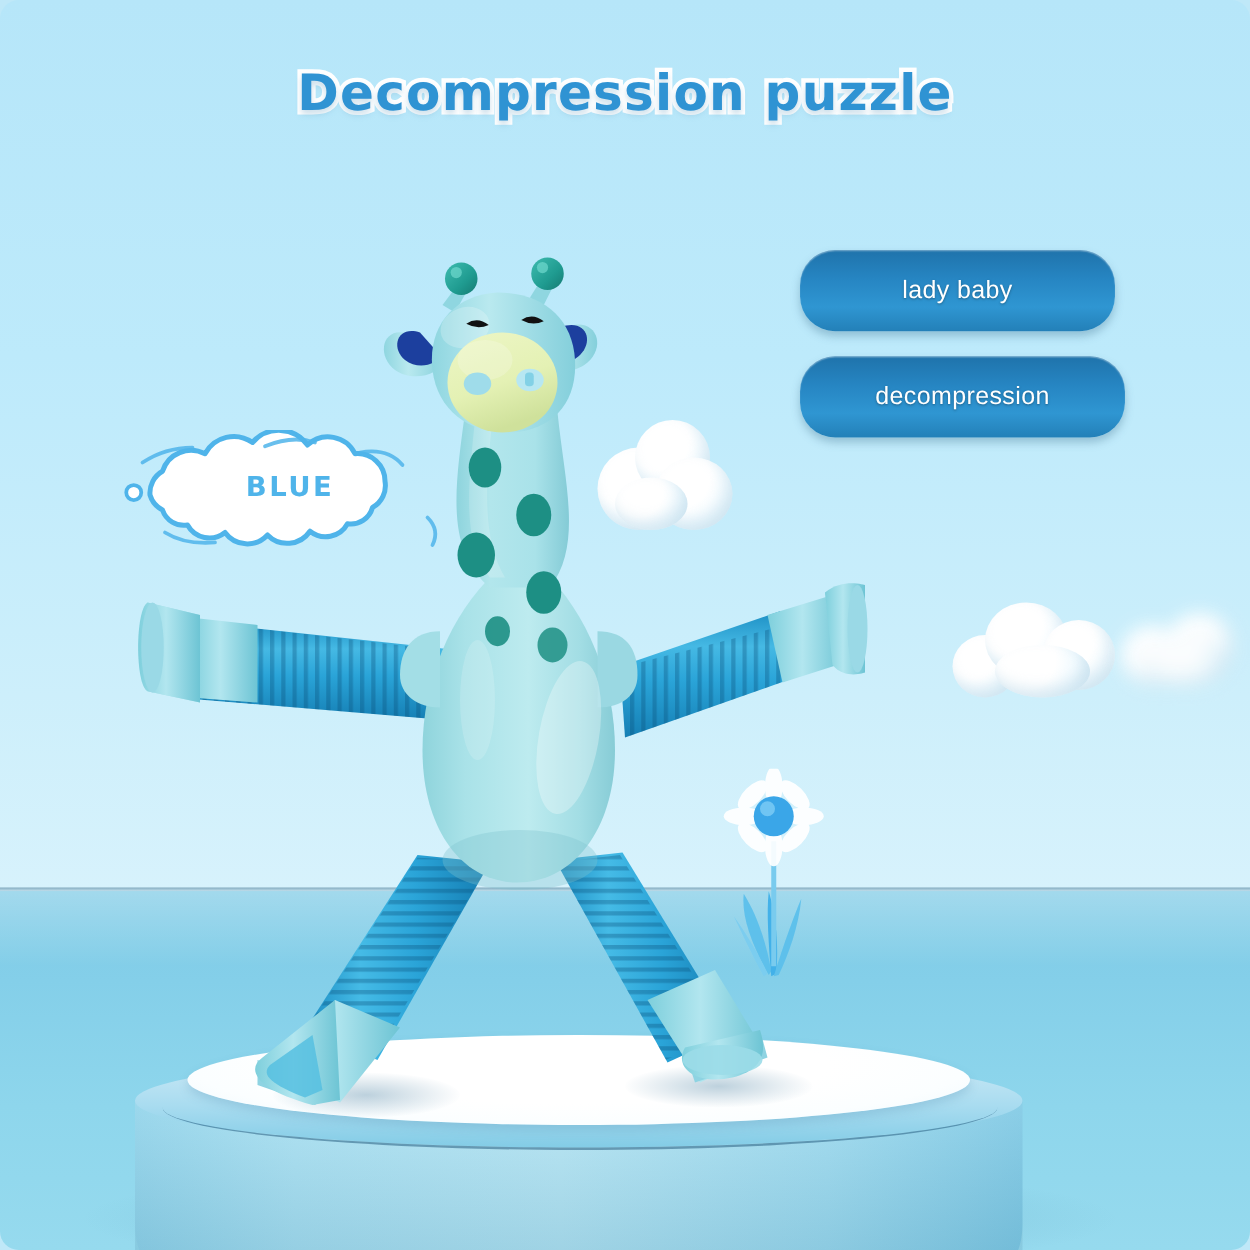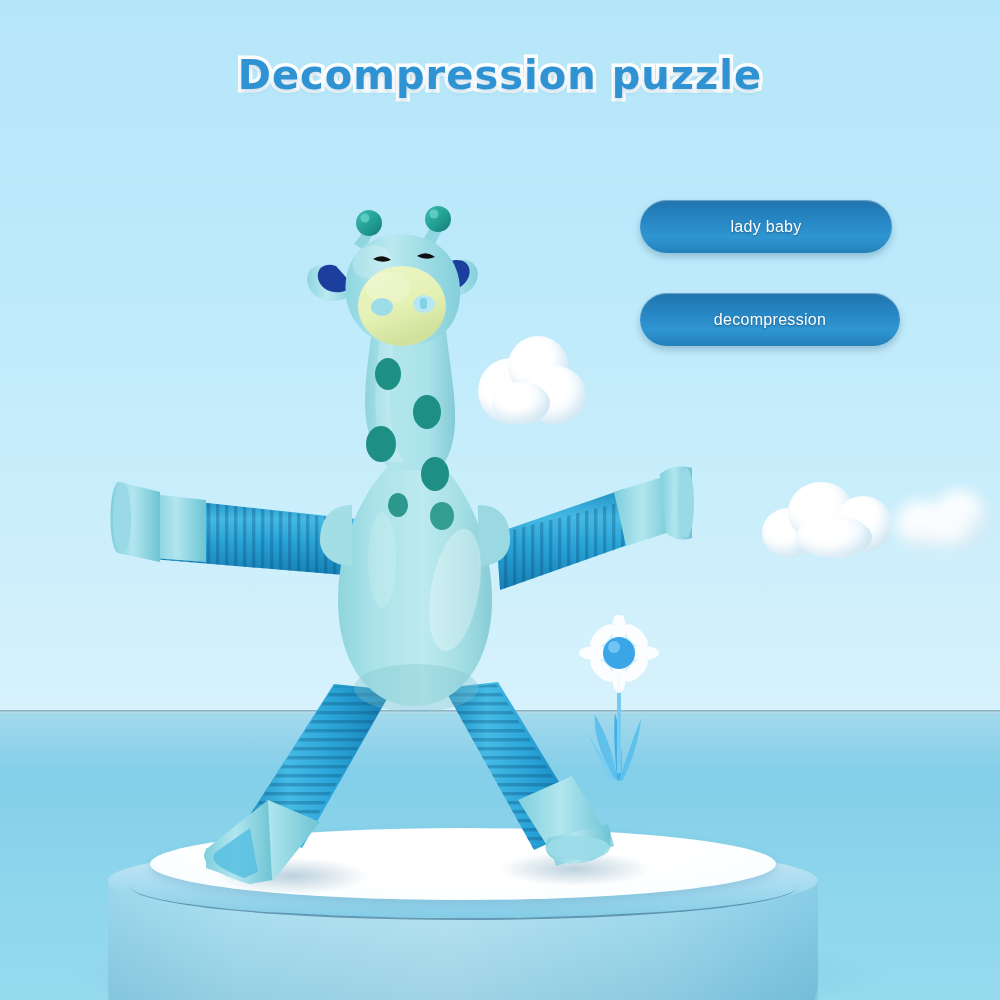--- a/index.html
+++ b/index.html
@@ -2,21 +2,21 @@
 <html><head>
 <meta charset="utf-8">
 <style>
   html,body{margin:0;padding:0;}
   body{
     width:1000px;height:1000px;overflow:hidden;
     font-family:"Liberation Sans", sans-serif;
     background:#bfe8f8;
   }
   .scene{
-    position:relative;width:1000px;height:1000px;overflow:hidden;
+    position:relative;width:1000px;height:1000px;overflow:hidden;border-radius:15px;
   }
 
   
   .wall{
     position:absolute;left:0;top:0;width:1000px;height:713px;
     background:linear-gradient(180deg,#b6e6f9 0%,#bdeafb 40%,#cdeffb 78%,#d7f2fc 100%);
   }
   .floor{
     position:absolute;left:0;top:713px;width:1000px;height:287px;
     background:linear-gradient(180deg,#7fcbe6 0%,#84cfe9 25%,#8ed6ec 60%,#96daee 100%);
@@ -40,31 +40,31 @@
     paint-order:stroke fill;
     text-shadow:0 3px 5px rgba(120,170,200,.40);
   }
 
   
   .badges{
     position:absolute;left:640px;top:200px;width:270px;
     display:flex;flex-direction:column;gap:20px;
   }
   .badge{
-    height:53px;border-radius:28px;
+    height:65px;border-radius:28px;
     background:linear-gradient(180deg,#1f73ab 0%,#2685c2 35%,#2f96d2 70%,#2380b8 100%);
     box-shadow:0 4px 7px rgba(70,120,150,.38), inset 0 1px 1px rgba(255,255,255,.35);
     display:flex;align-items:center;justify-content:center;
-    color:#ffffff;font-size:16px;letter-spacing:.3px;
+    color:#ffffff;font-size:20px;letter-spacing:.3px;
     text-shadow:0 1px 2px rgba(0,0,0,.35);
     white-space:nowrap;
   }
   .badge.b2{width:250px;align-self:flex-start;}
   .badge.b1{width:252px;align-self:flex-start;}
-  .badge.b3{width:260px;align-self:flex-start;margin-top:20px;}
+  .badge.b3{width:260px;align-self:flex-start;}
 
   
   .callout{position:absolute;left:92px;top:344px;width:280px;height:100px;}
   .callout svg{position:absolute;left:0;top:0;}
   .callout .label{
     position:absolute;left:0;top:34px;width:280px;text-align:center;
     font-size:22px;font-weight:bold;letter-spacing:2px;
     font-family:"DejaVu Sans", sans-serif;
     color:#4fb4ea;
     text-shadow:0 1px 0 #ffffff;
@@ -133,20 +133,34 @@
 
   <div class="badges">
     <div class="badge b1">
       <span>lady baby</span>
     </div>
     <div class="badge b3">
       <span>decompression</span>
     </div>
   </div>
 
+  <div class="callout">
+    <svg width="280" height="100" viewBox="0 0 280 100">
+      <path d="M28,52 a20,20 0 0 1 10,-19 a24,24 0 0 1 34,-14 a26,26 0 0 1 38,-9 a28,28 0 0 1 44,2 a24,24 0 0 1 38,7 a22,22 0 0 1 24,22
+               a20,20 0 0 1 -10,21 a18,18 0 0 1 -20,13 a20,20 0 0 1 -30,6 a22,22 0 0 1 -34,3 a22,22 0 0 1 -34,-2 a20,20 0 0 1 -30,-6
+               a18,18 0 0 1 -20,-12 a20,20 0 0 1 -10,-12 Z" fill="#ffffff" stroke="#4fb4ea" stroke-width="4" stroke-linejoin="round"></path>
+      <circle cx="15" cy="50" r="6" fill="#ffffff" stroke="#4fb4ea" stroke-width="3"></circle>
+      <path d="M22,26 q18,-12 40,-12" fill="none" stroke="#4fb4ea" stroke-width="3" stroke-linecap="round" opacity=".85"></path>
+      <path d="M120,13 q22,-9 40,-3" fill="none" stroke="#4fb4ea" stroke-width="3" stroke-linecap="round" opacity=".85"></path>
+      <path d="M196,18 q22,-4 34,10" fill="none" stroke="#4fb4ea" stroke-width="3" stroke-linecap="round" opacity=".85"></path>
+      <path d="M250,70 q10,10 4,22" fill="none" stroke="#4fb4ea" stroke-width="3" stroke-linecap="round" opacity=".85"></path>
+      <path d="M40,82 q16,10 40,8" fill="none" stroke="#4fb4ea" stroke-width="3" stroke-linecap="round" opacity=".85"></path>
+    </svg>
+    <div class="label">BLUE</div>
+  </div>
 
   <div class="cloud" style="left:478px;top:336px;width:118px;height:92px;">
     <div class="puff" style="left:0px;top:22px;width:66px;height:66px;"></div>
     <div class="puff" style="left:30px;top:0px;width:60px;height:60px;"></div>
     <div class="puff" style="left:46px;top:30px;width:62px;height:58px;"></div>
     <div class="puff" style="left:14px;top:46px;width:58px;height:42px;"></div>
   </div>
 
   <div class="cloud" style="left:762px;top:480px;width:150px;height:80px;">
     <div class="puff" style="left:0px;top:28px;width:52px;height:50px;"></div>

